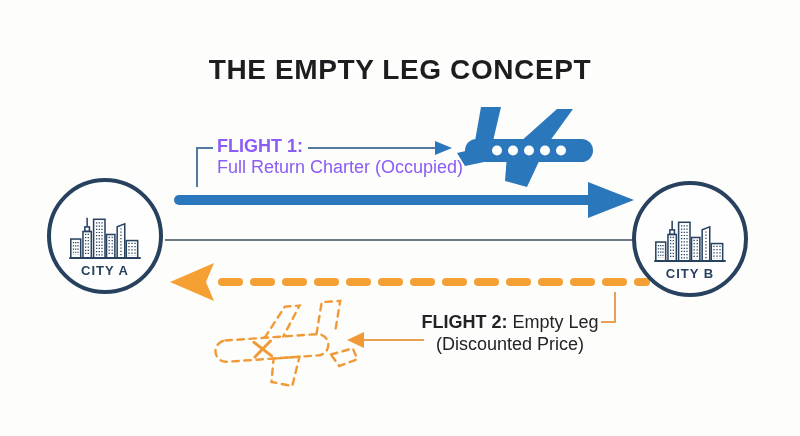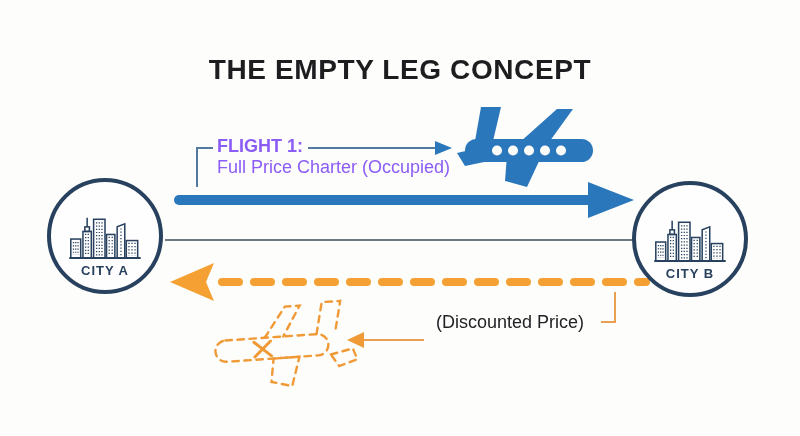--- a/index.html
+++ b/index.html
@@ -165,20 +165,24 @@
         <line x1="85.5" y1="43" x2="85.5" y2="60"></line>
         <line x1="89.5" y1="43" x2="89.5" y2="60"></line>
       </g>
       <line x1="3" y1="63" x2="97" y2="63" stroke-width="2.6"></line>
     </svg>
     <div class="label">CITY B</div>
   </div>
 
   <div class="flight1">
     <div><span class="b">FLIGHT 1:</span></div>
-    <div>Full Price Charter (Occupied)</div>
+    <div>Full Return Charter (Occupied)</div>
   </div>
 
   <div class="flight2">
+    <div>
+      <span class="b">FLIGHT 2:</span>
+      <span>Empty Leg</span>
+    </div>
     <div>(Discounted Price)</div>
   </div>
 
 </div>
 
 </body></html>

